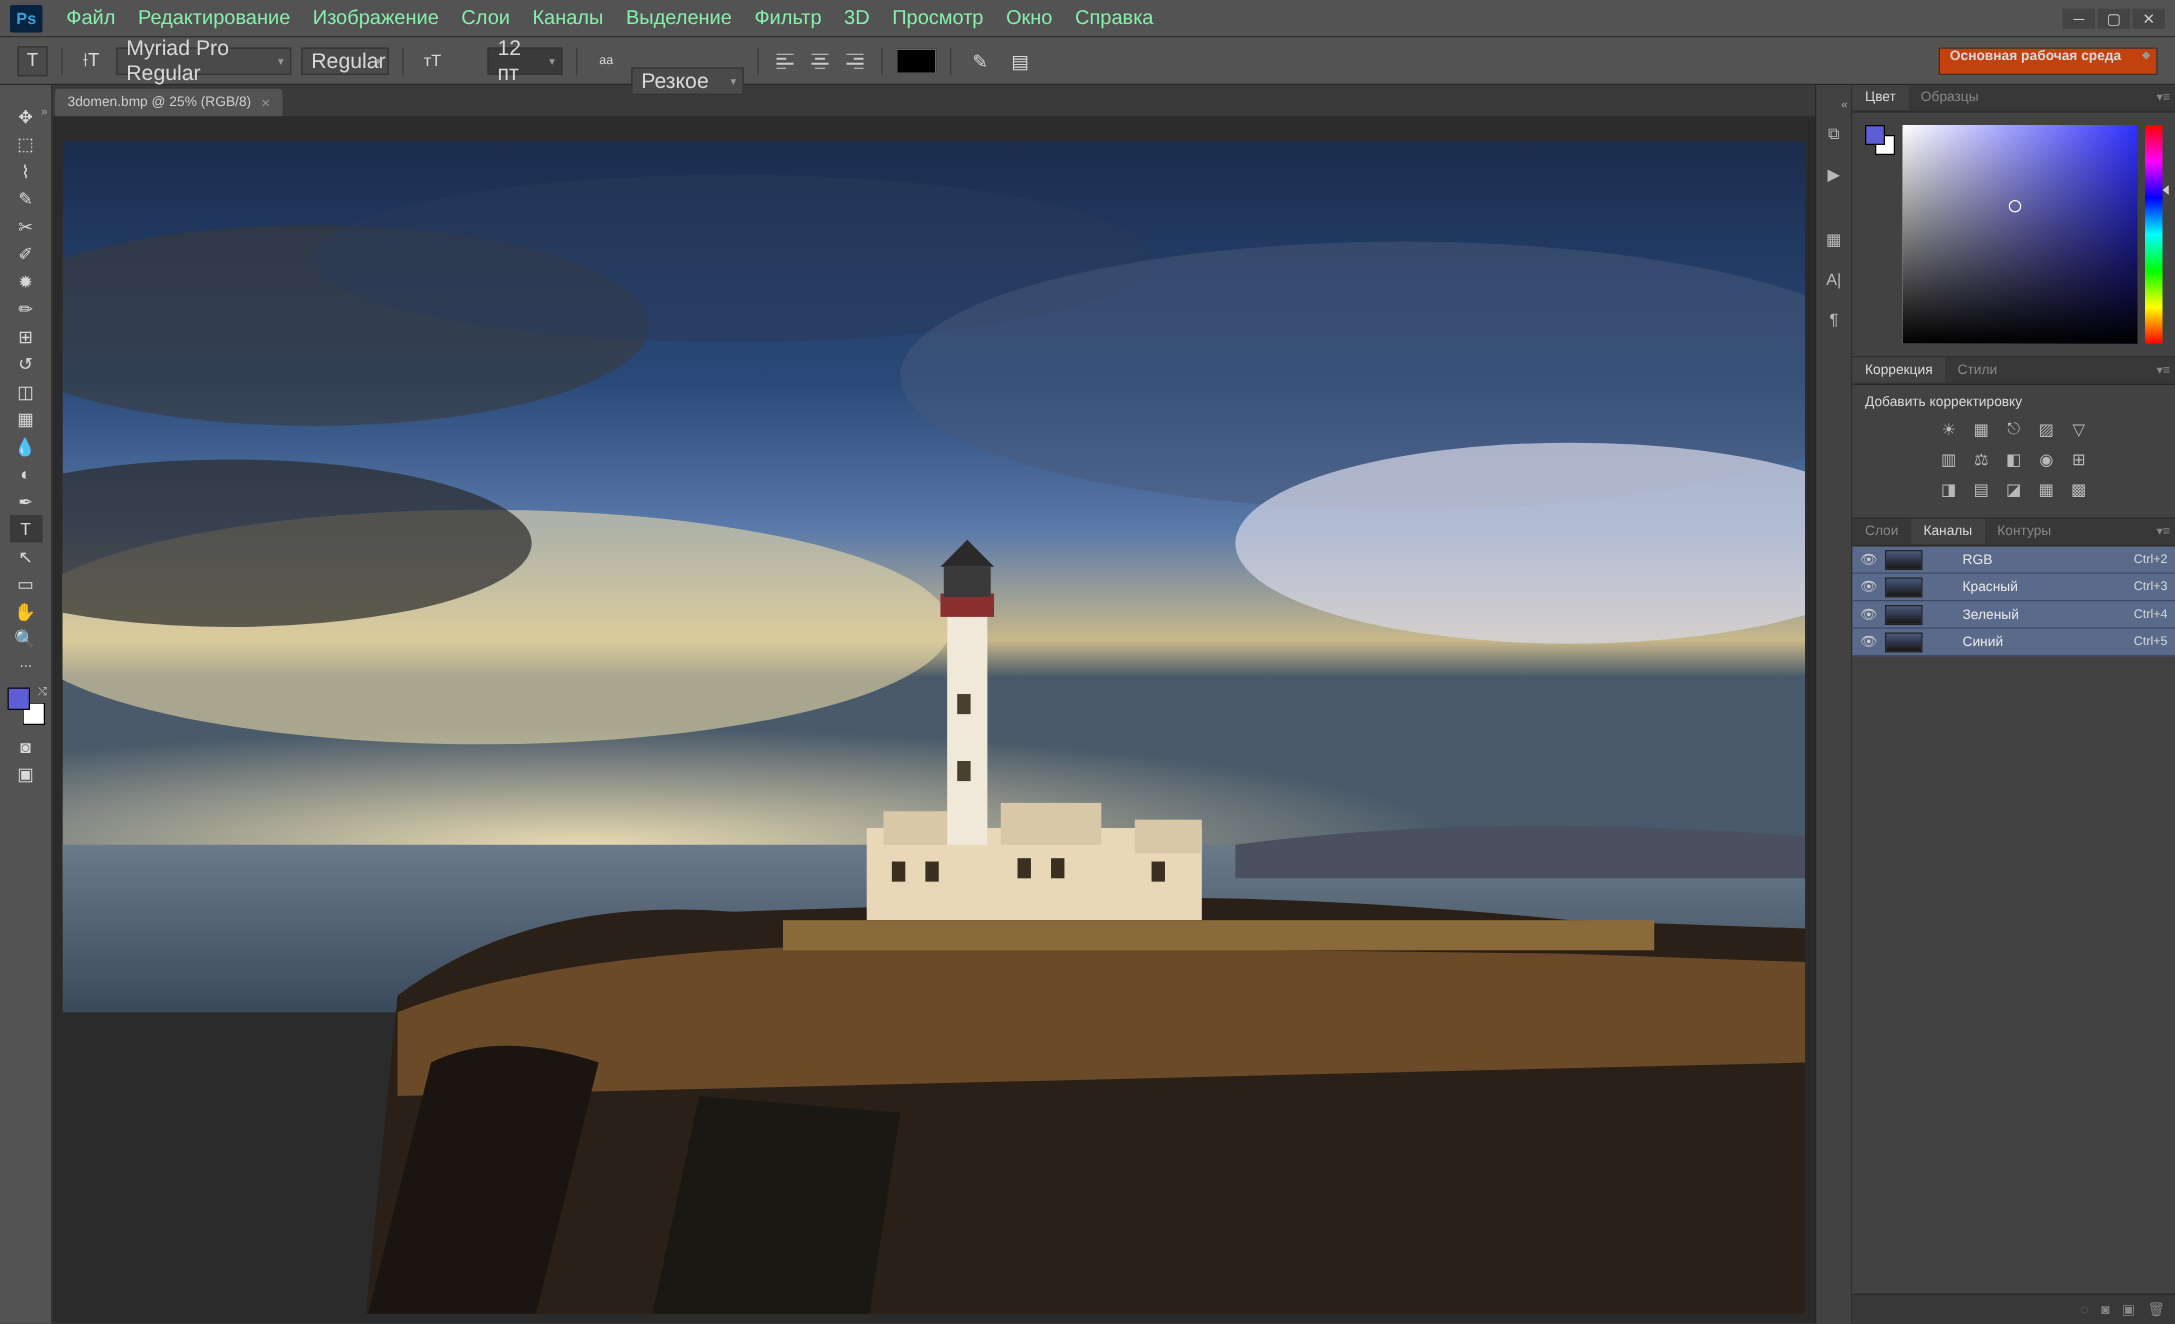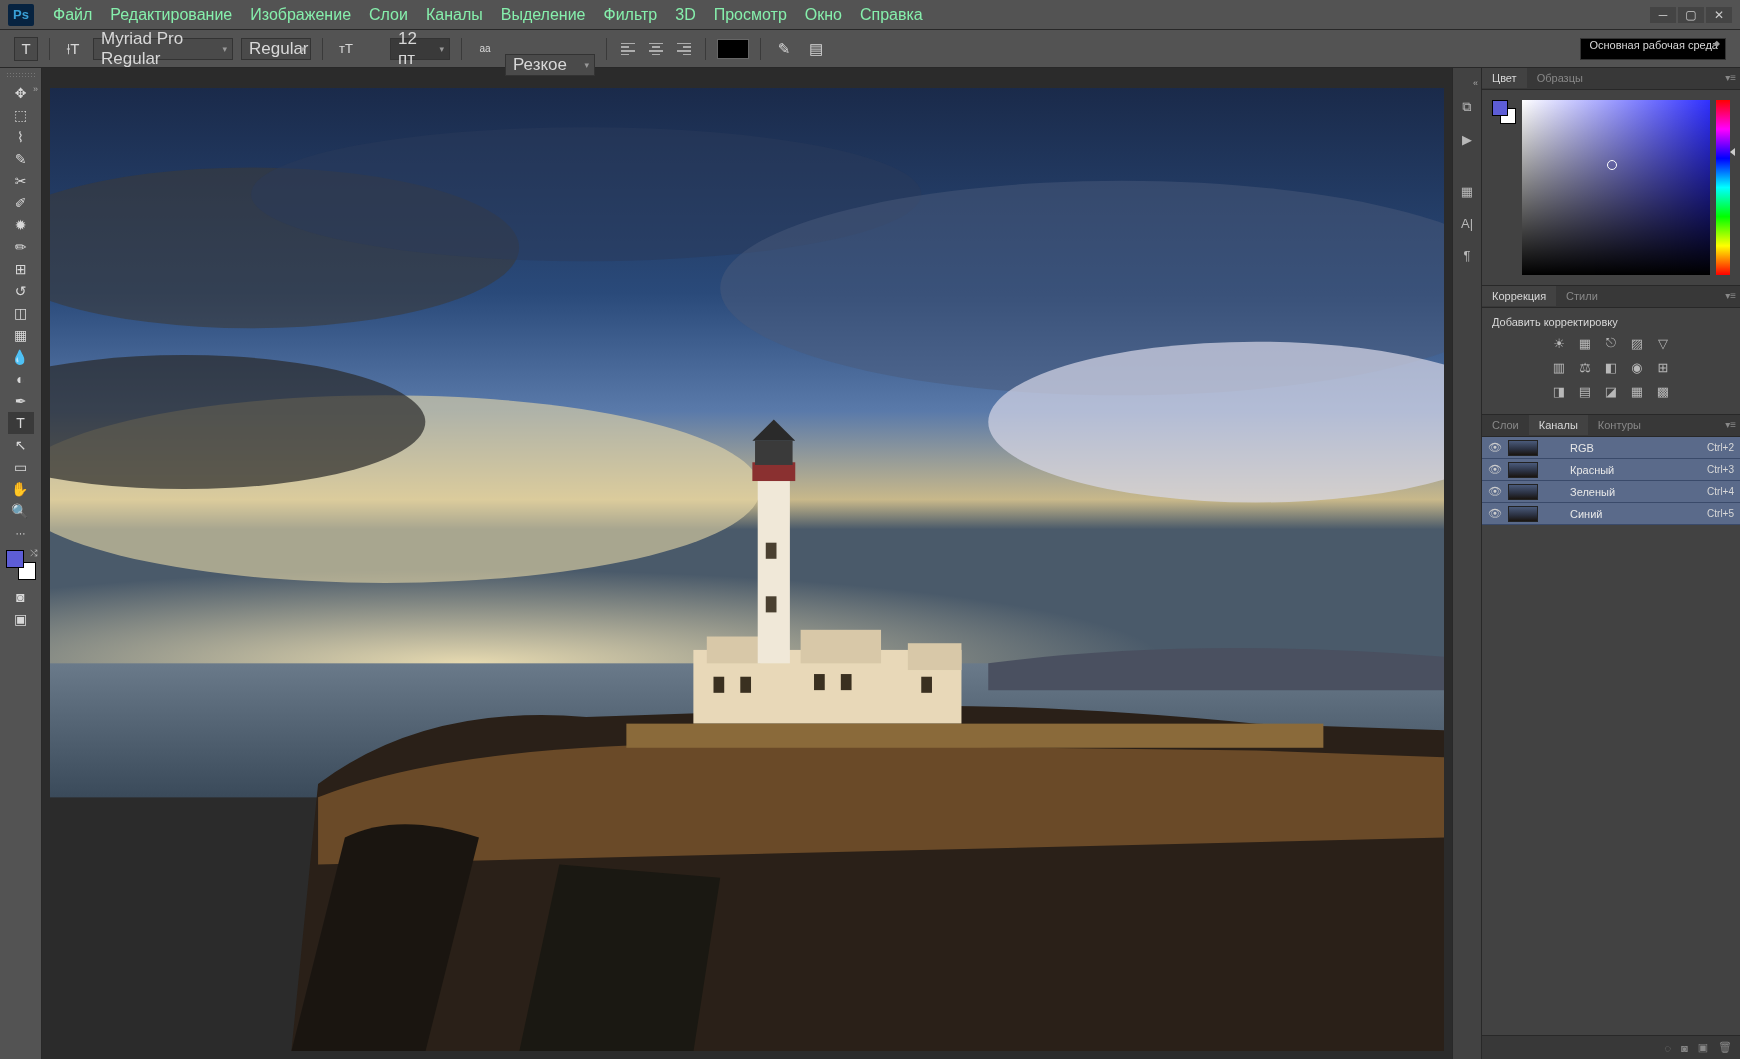--- a/index.html
+++ b/index.html
@@ -10,21 +10,21 @@
 .win-controls { margin-left:auto; display:flex; gap:2px; }
 .win-btn { width:26px; height:16px; background:#444; display:flex; align-items:center; justify-content:center; color:#ccc; font-size:12px; }
 .options-bar { height:38px; background:#535353; display:flex; align-items:center; padding:0 14px; gap:8px; border-bottom:1px solid #282828; }
 .opt-icon { width:24px; height:24px; display:flex; align-items:center; justify-content:center; color:#d8d8d8; font-size:15px; }
 .opt-dropdown { background:#4a4a4a; border:1px solid #333; height:22px; display:flex; align-items:center; padding:0 18px 0 7px; position:relative; color:#d8d8d8; font-size:17px; }
 .opt-dropdown::after { content:"▾"; position:absolute; right:5px; font-size:9px; color:#999; }
 .opt-dropdown.dark { background:#3a3a3a;margin-left:24px; }
 .opt-swatch { width:32px; height:20px; background:#000; border:1px solid #666; }
 .opt-sep { width:1px; height:22px; background:#3a3a3a; margin:0 3px; }
 .align-btn { width:20px; height:20px; display:flex; align-items:center; justify-content:center; }
-.workspace-selector { margin-left:auto; background:#000000; border:1px solid #333; height:22px; padding:0 7px 0 8px; position:relative; color:#d8d8d8; }
+.workspace-selector { margin-left:auto; background:#c2410c; border:1px solid #333; height:22px; padding:0 28px 0 8px; position:relative; color:#d8d8d8;font-weight:bold; }
 .workspace-selector::after { content:"◆"; position:absolute; right:5px; font-size:8px; color:#999; }
 .main-area { display:flex; height:calc(100% - 68px); }
 .toolbar { width:42px; background:#535353; border-right:1px solid #282828; padding-top:4px; display:flex; flex-direction:column; align-items:center; }
 .toolbar-grip { width:30px; height:6px; margin-bottom:4px; background-image:radial-gradient(circle,#777 0.5px,transparent 0.5px); background-size:3px 3px; }
 .tool-btn { width:26px; height:22px; margin:0 0 0 0; display:flex; align-items:center; justify-content:center; color:#d8d8d8; font-size:14px; position:relative; }
 .tool-btn.active { background:#3a3a3a; }
 .color-swatches { margin-top:6px; position:relative; width:30px; height:30px; }
 .fg-swatch { position:absolute; width:18px; height:18px; background:#5d5dd6; border:1px solid #000; top:0; left:0; z-index:2; }
 .bg-swatch { position:absolute; width:18px; height:18px; background:#fff; border:1px solid #000; bottom:0; right:0; }
 .swap-icon { position:absolute; top:-2px; right:-2px; font-size:9px; color:#ccc; }
@@ -157,20 +157,26 @@
     <div class="color-swatches">
       <div class="fg-swatch"></div>
       <div class="bg-swatch"></div>
       <span class="swap-icon">⤭</span>
     </div>
     <div class="tool-btn" style="margin-top:6px;">◙</div>
     <div class="tool-btn">▣</div>
   </div>
 
   <div class="doc-area">
+    <div class="doc-tabs">
+      <div class="doc-tab">
+        <span>3domen.bmp @ 25% (RGB/8)</span>
+        <span class="doc-tab-close">×</span>
+      </div>
+    </div>
     <div class="canvas-wrap">
       <svg class="canvas-image" viewBox="0 0 1040 720" preserveAspectRatio="xMidYMid slice">
         <defs>
           <linearGradient id="sky" x1="0" y1="0" x2="0" y2="1">
             <stop offset="0" stop-color="#1a2a4a"></stop>
               <stop offset="0.35" stop-color="#2a4a7a"></stop>
               <stop offset="0.55" stop-color="#5a7aaa"></stop>
               <stop offset="0.7" stop-color="#c8b88a"></stop>
               <stop offset="0.75" stop-color="#4a5a6a"></stop>
           </linearGradient>

